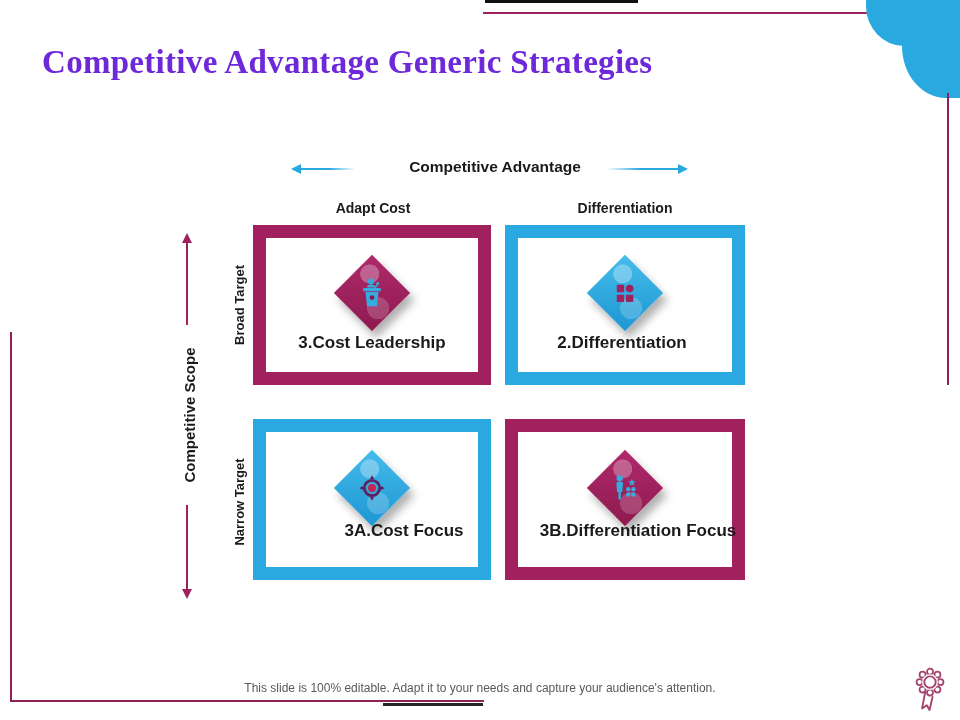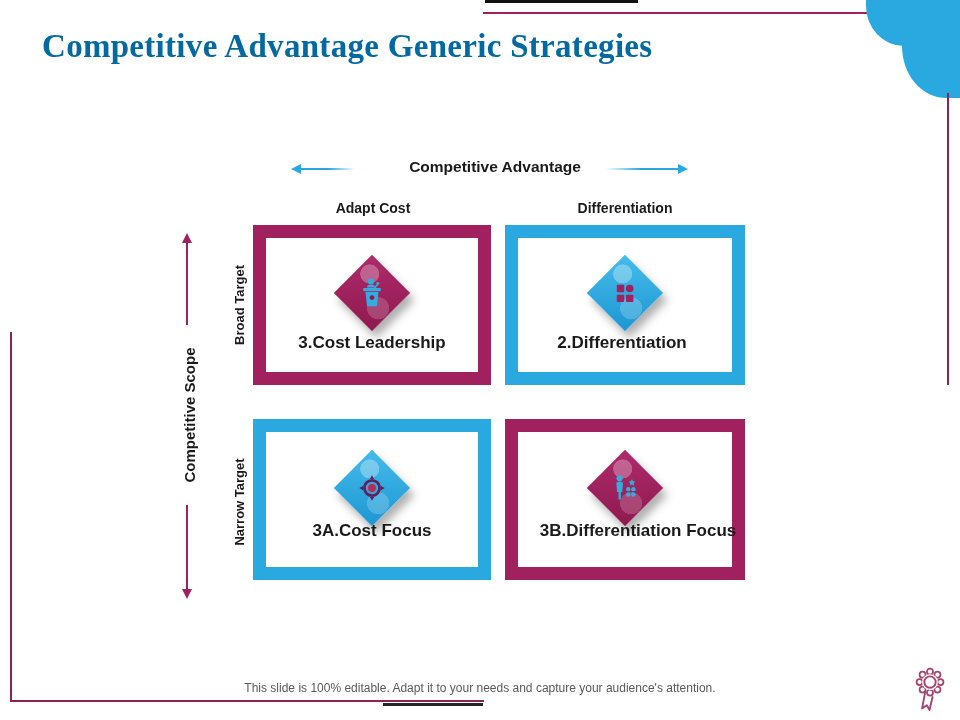--- a/index.html
+++ b/index.html
@@ -11,22 +11,22 @@
   .top-black-line{left:485px;top:0;width:153px;height:3px;background:#111;}
   .top-maroon-line{left:483px;top:12px;width:477px;height:2px;background:#A1215E;}
   .right-maroon-line{left:947px;top:93px;width:2px;height:292px;background:#8E2156;}
   .left-maroon-line{left:10px;top:332px;width:2px;height:370px;background:#8E2156;}
   .bottom-maroon-line{left:10px;top:700px;width:474px;height:2px;background:#8E2156;}
   .bottom-dark-line{left:383px;top:703px;width:100px;height:3px;background:#262626;}
   .blob-a{left:866px;top:0;width:94px;height:46px;background:#29A9E0;border-bottom-left-radius:38px 40px;}
   .blob-b{left:902px;top:16px;width:58px;height:82px;background:#29A9E0;border-bottom-left-radius:44px 52px;}
 
   
-  .title{left:42px;top:6px;width:820px;font-family:"Liberation Serif",serif;font-weight:700;
-         font-size:33px;letter-spacing:.3px;color:#0369a1;}
+  .title{left:42px;top:22px;width:820px;font-family:"Liberation Serif",serif;font-weight:700;
+         font-size:33px;letter-spacing:.3px;color:#6d28d9;}
 
   
   .ca-header{left:350px;top:158px;width:290px;text-align:center;font-weight:700;font-size:15.5px;}
   .h-arrow{height:10px;top:164px;}
   .h-arrow .shaft{position:absolute;top:4px;height:2px;left:6px;right:0;}
   .h-arrow .head{position:absolute;top:0;width:0;height:0;border-top:5px solid transparent;border-bottom:5px solid transparent;}
   .arrow-left{left:291px;width:64px;}
   .arrow-left .shaft{background:linear-gradient(to right,#29A9E0 55%,rgba(41,169,224,0));}
   .arrow-left .head{left:0;border-right:10px solid #29A9E0;}
   .arrow-right{left:606px;width:82px;}
@@ -68,21 +68,21 @@
       linear-gradient(135deg,#45BCEA,#1D96D3);}
   .d00,.i00{left:345px;top:266px;}
   .d01,.i01{left:598px;top:266px;}
   .d10,.i10{left:345px;top:461px;}
   .d11,.i11{left:598px;top:461px;}
   .cell-icon{width:54px;height:54px;display:flex;align-items:center;justify-content:center;}
 
   .cell-label{font-weight:700;font-size:17px;text-align:center;line-height:23px;}
   .l00{left:253px;top:331px;width:238px;}
   .l01{left:505px;top:331px;width:234px;}
-  .l10{left:253px;top:519px;width:238px;}
+  .l10{left:253px;top:519px;width:238px;padding-left:32px;}
   .l11{left:505px;top:519px;width:208px;padding-left:29px;}
 
   
   .footer-note{left:0;top:681px;width:960px;text-align:center;font-size:12px;color:#595959;}
   .award{left:911px;top:666px;width:38px;height:48px;}
 </style>
 </head>
 <body>
 
 <div class="abs top-black-line"></div>

